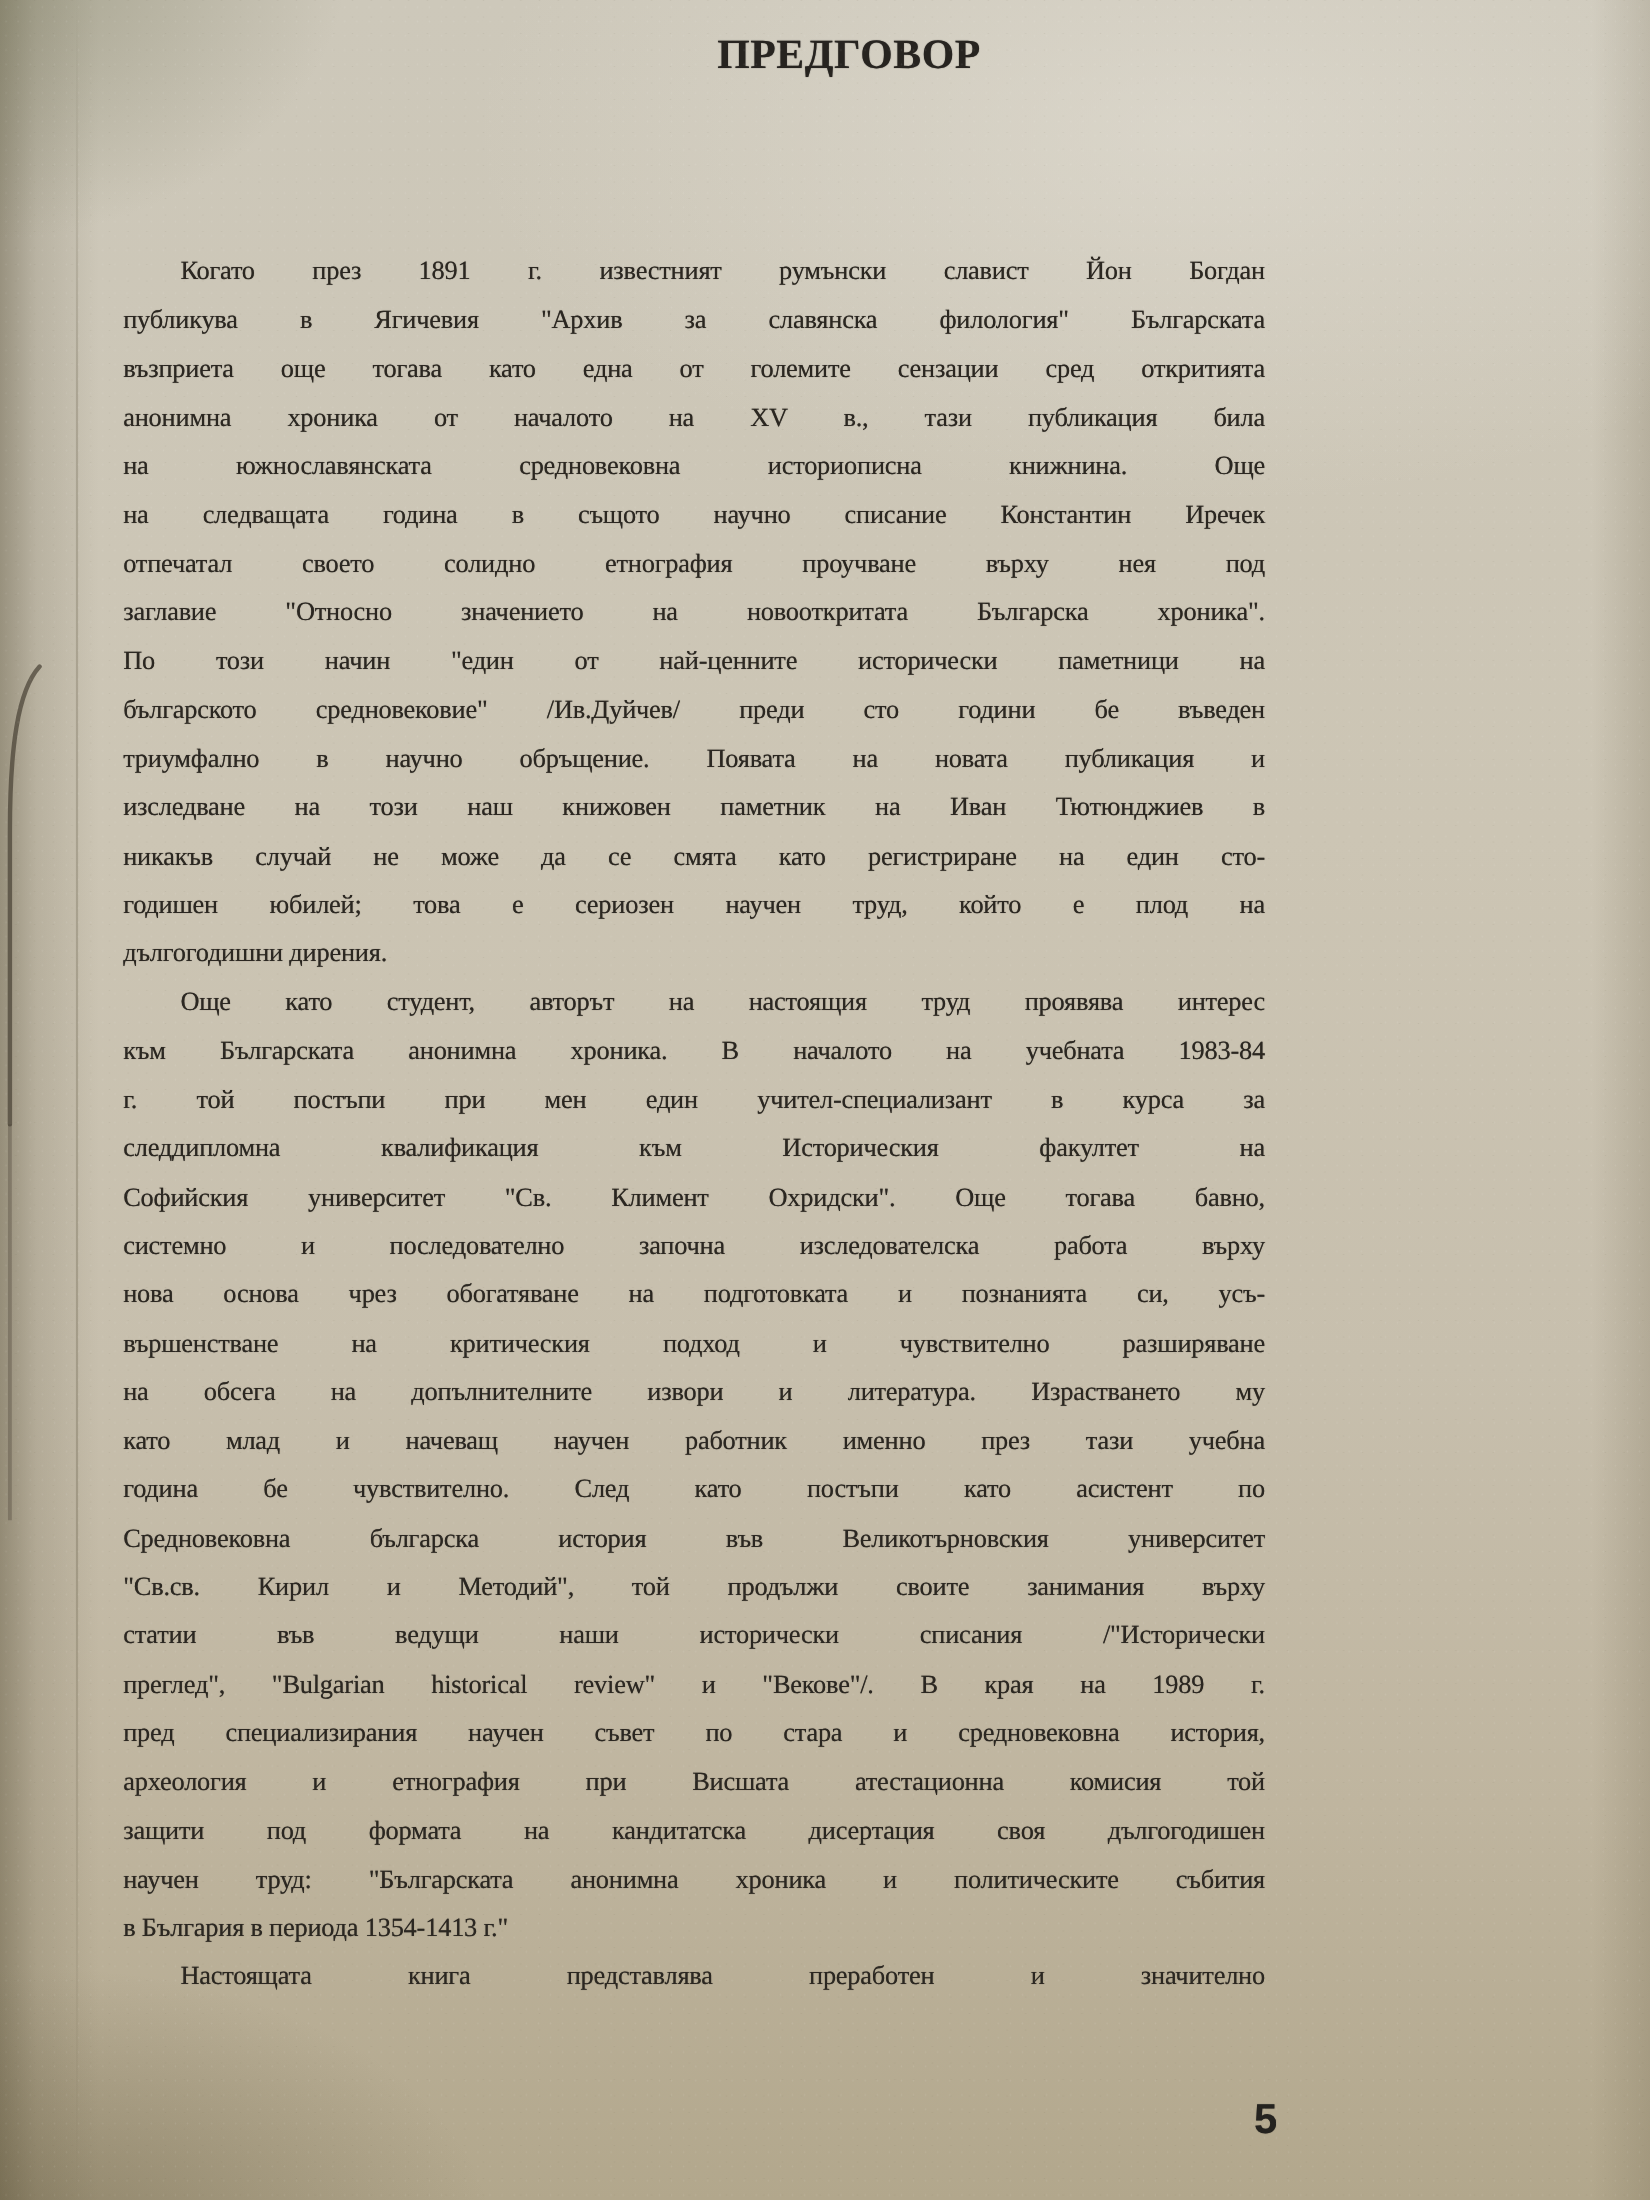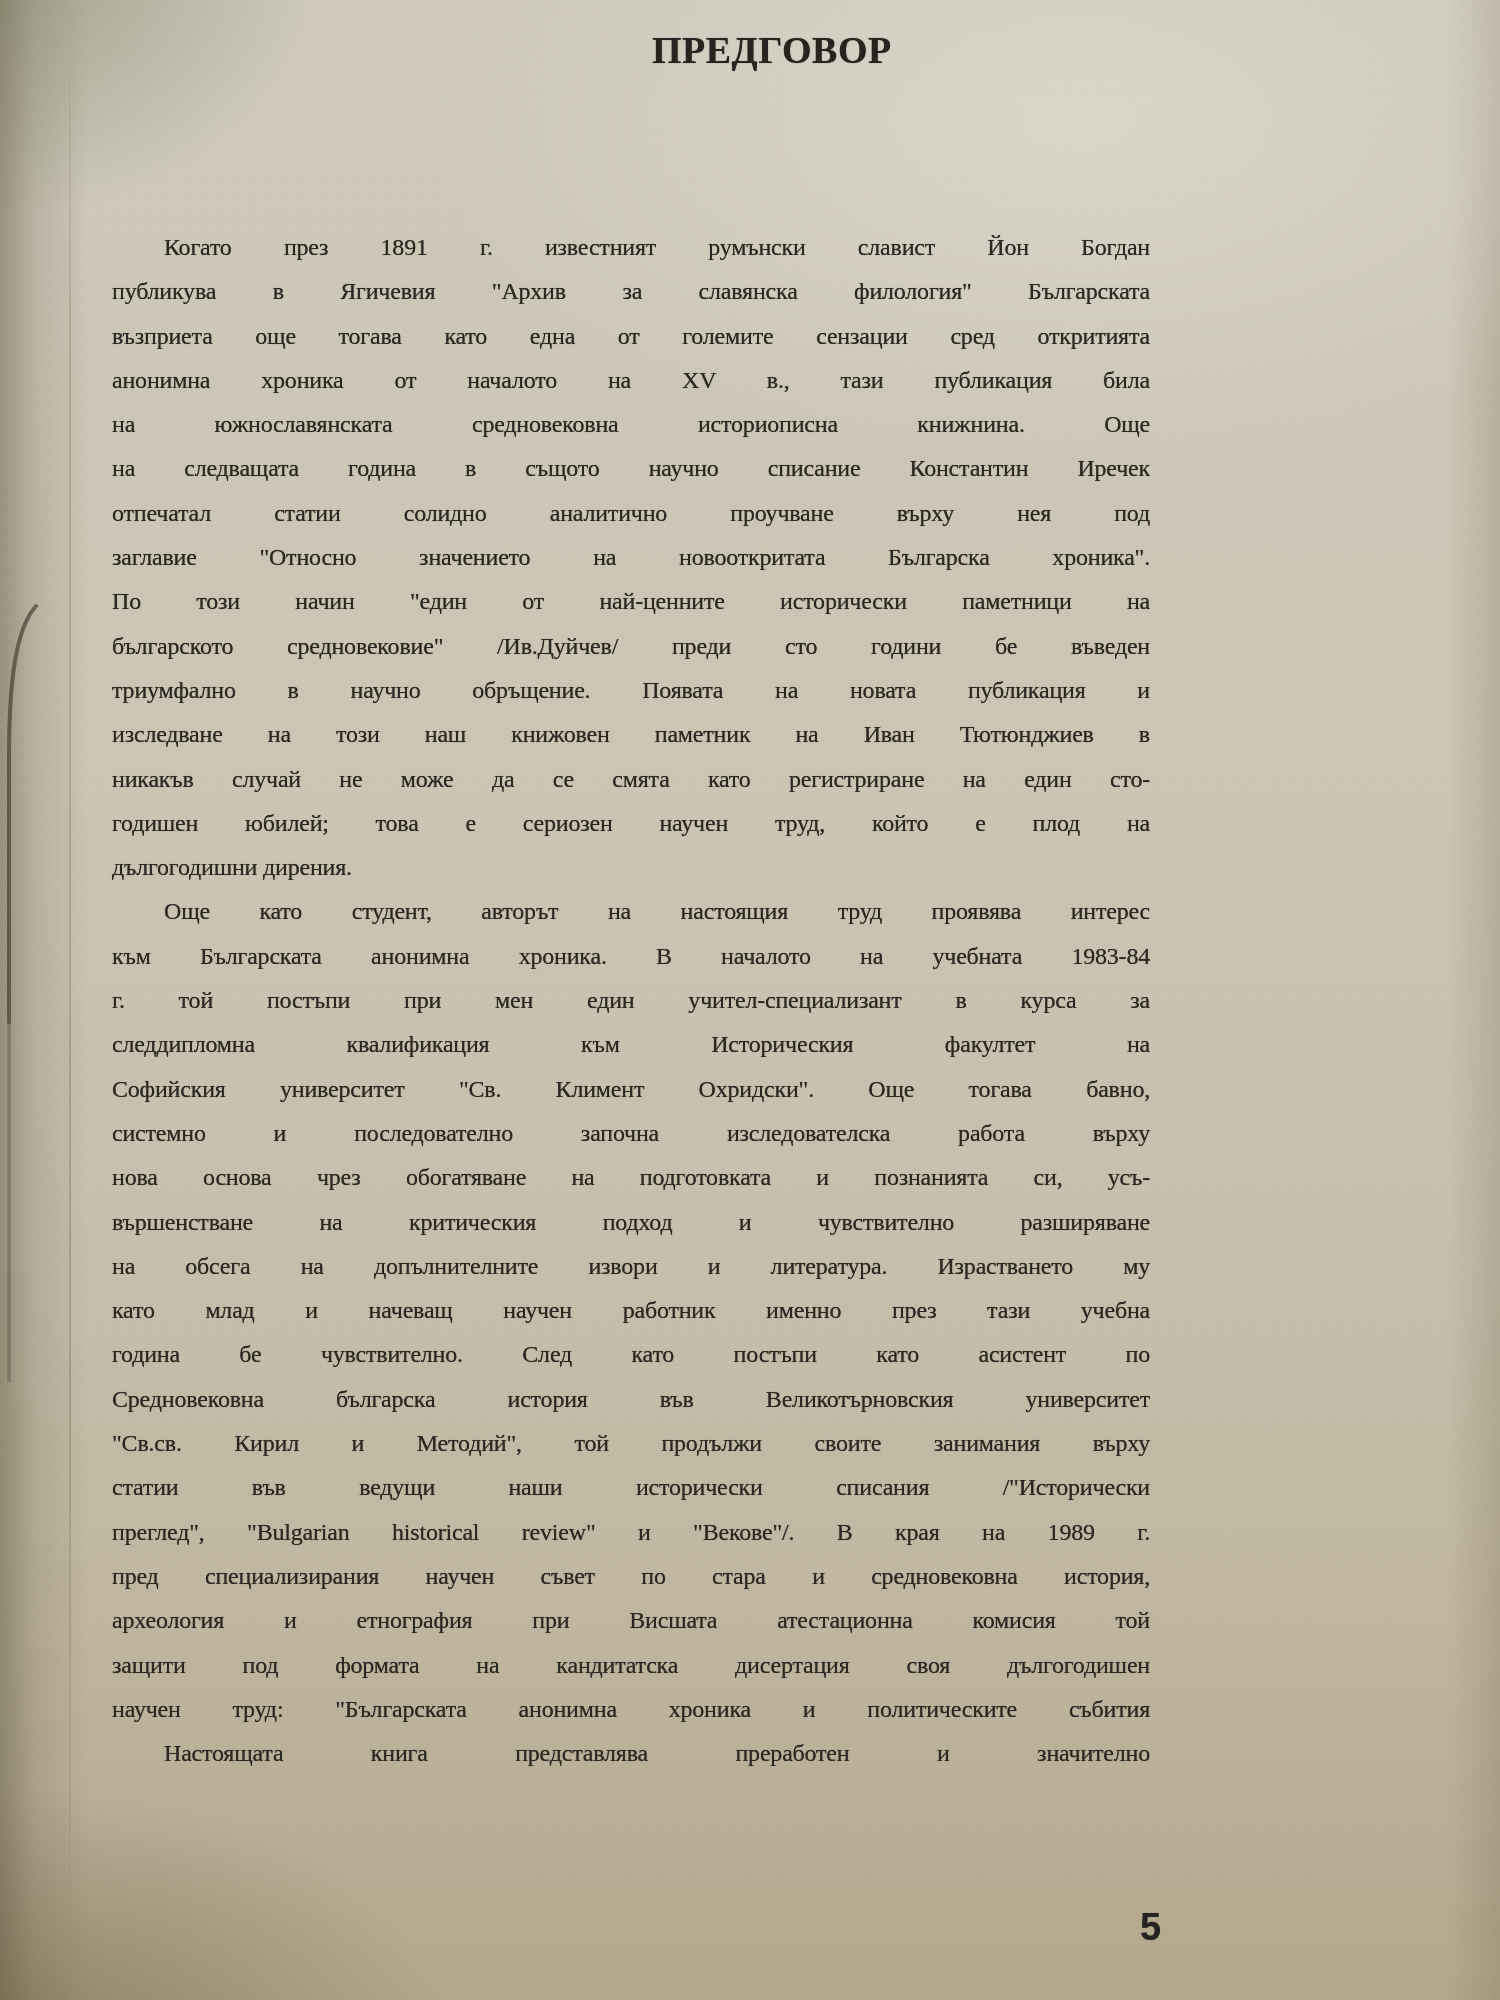--- a/index.html
+++ b/index.html
@@ -67,21 +67,21 @@
 
   <div class="page-title">ПРЕДГОВОР</div>
 
   <div class="textblock">
       <div class="tline indent">Когато през 1891 г. известният румънски славист Йон Богдан</div>
       <div class="tline">публикува в Ягичевия "Архив за славянска филология" Българската</div>
       <div class="tline">възприета още тогава като една от големите сензации сред откритията</div>
       <div class="tline">анонимна хроника от началото на XV в., тази публикация била</div>
       <div class="tline">на южнославянската средновековна историописна книжнина. Още</div>
       <div class="tline">на следващата година в същото научно списание Константин Иречек</div>
-      <div class="tline">отпечатал статии солидно аналитично проучване върху нея под</div>
+      <div class="tline">отпечатал своето солидно етнография проучване върху нея под</div>
       <div class="tline">заглавие "Относно значението на новооткритата Българска хроника".</div>
       <div class="tline">По този начин "един от най-ценните исторически паметници на</div>
       <div class="tline">българското средновековие" /Ив.Дуйчев/ преди сто години бе въведен</div>
       <div class="tline">триумфално в научно обръщение. Появата на новата публикация и</div>
       <div class="tline">изследване на този наш книжовен паметник на Иван Тютюнджиев в</div>
       <div class="tline">никакъв случай не може да се смята като регистриране на един сто-</div>
       <div class="tline">годишен юбилей; това е сериозен научен труд, който е плод на</div>
       <div class="tline pend">дългогодишни дирения.</div>
       <div class="tline indent">Още като студент, авторът на настоящия труд проявява интерес</div>
       <div class="tline">към Българската анонимна хроника. В началото на учебната 1983-84</div>
@@ -95,18 +95,19 @@
       <div class="tline">като млад и начеващ научен работник именно през тази учебна</div>
       <div class="tline">година бе чувствително. След като постъпи като асистент по</div>
       <div class="tline">Средновековна българска история във Великотърновския университет</div>
       <div class="tline">"Св.св. Кирил и Методий", той продължи своите занимания върху</div>
       <div class="tline">статии във ведущи наши исторически списания /"Исторически</div>
       <div class="tline">преглед", "Bulgarian historical review" и "Векове"/. В края на 1989 г.</div>
       <div class="tline">пред специализирания научен съвет по стара и средновековна история,</div>
       <div class="tline">археология и етнография при Висшата атестационна комисия той</div>
       <div class="tline">защити под формата на кандитатска дисертация своя дългогодишен</div>
       <div class="tline">научен труд: "Българската анонимна хроника и политическите събития</div>
+      <div class="tline pend">в България в периода 1354-1413 г."</div>
       <div class="tline indent">Настоящата книга представлява преработен и значително</div>
     </div>
 
   <div class="pagenum">5</div>
 
 </div>
 
 </body></html>

